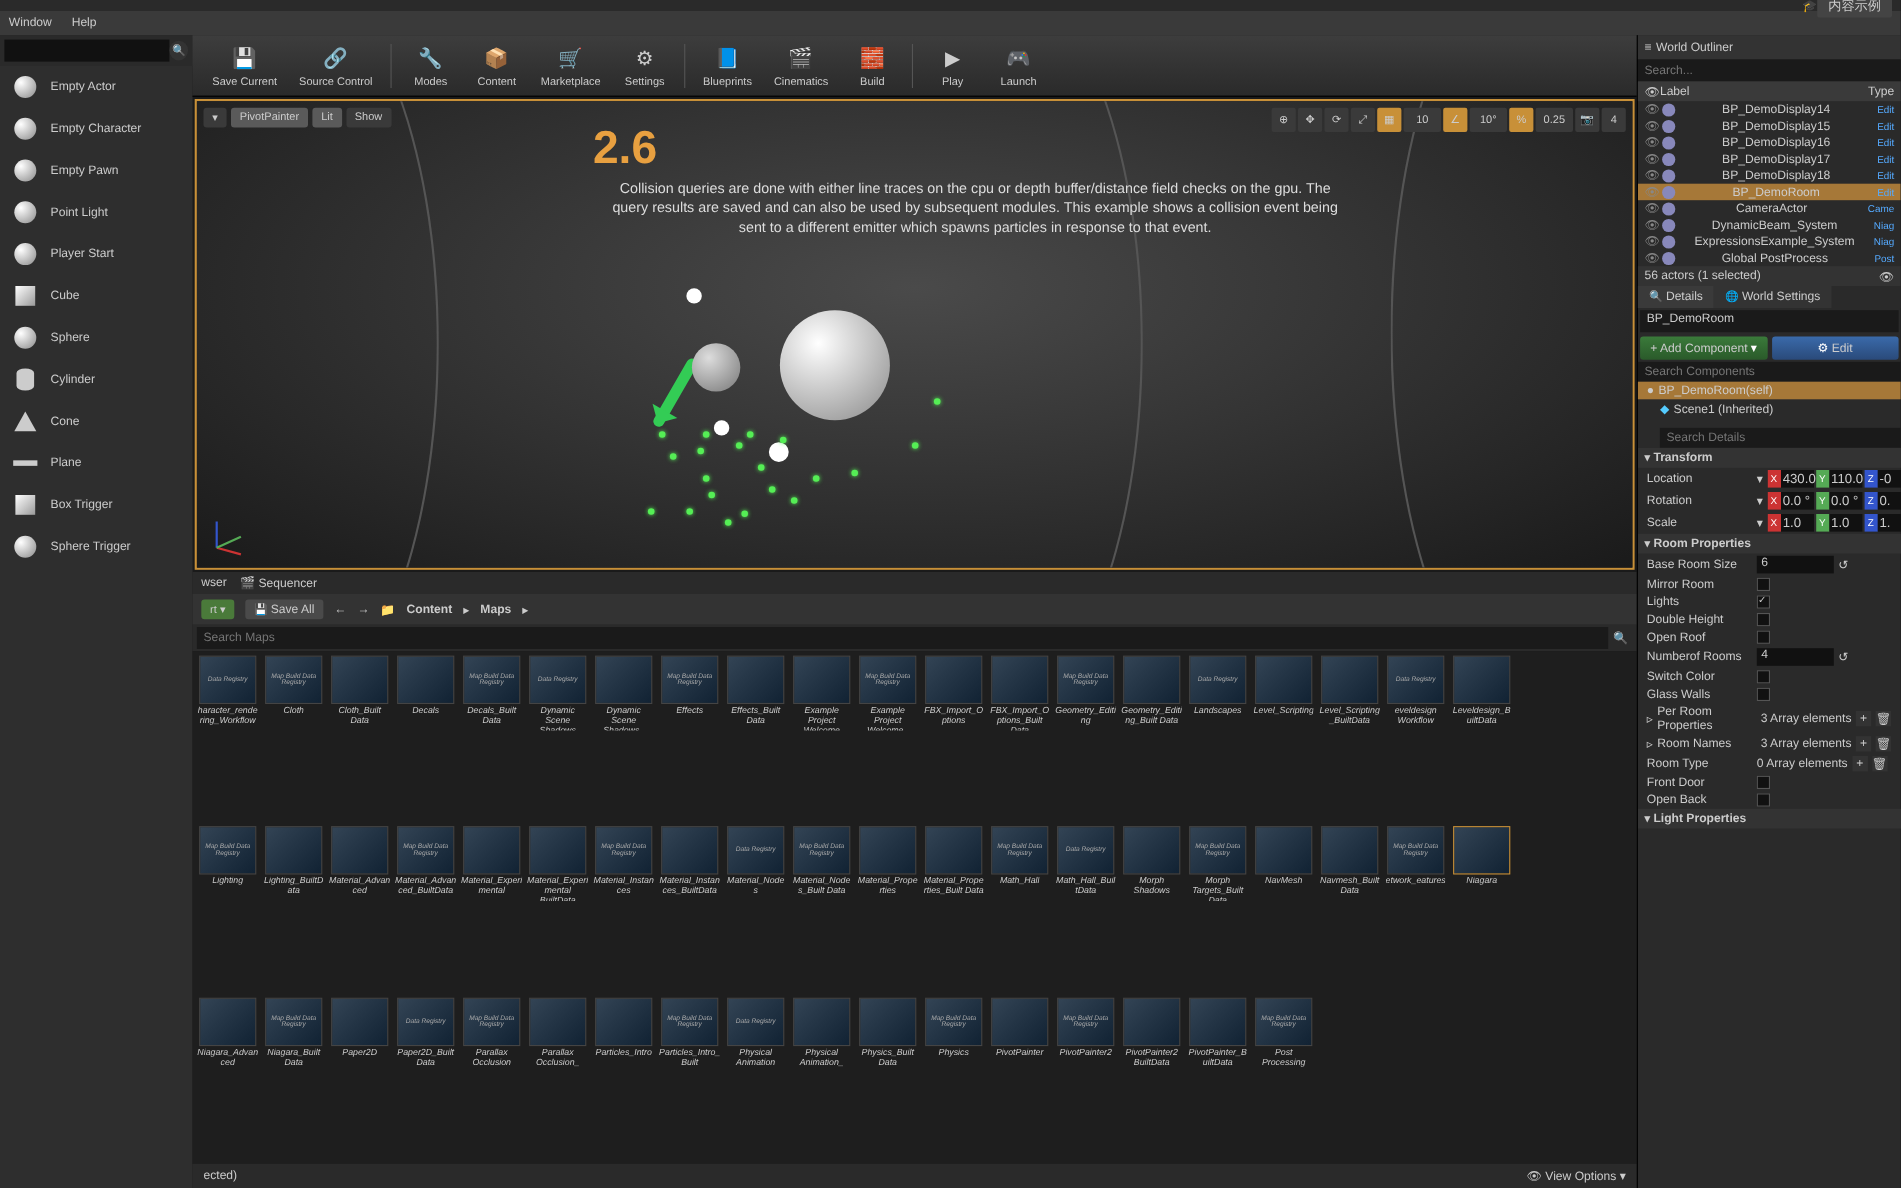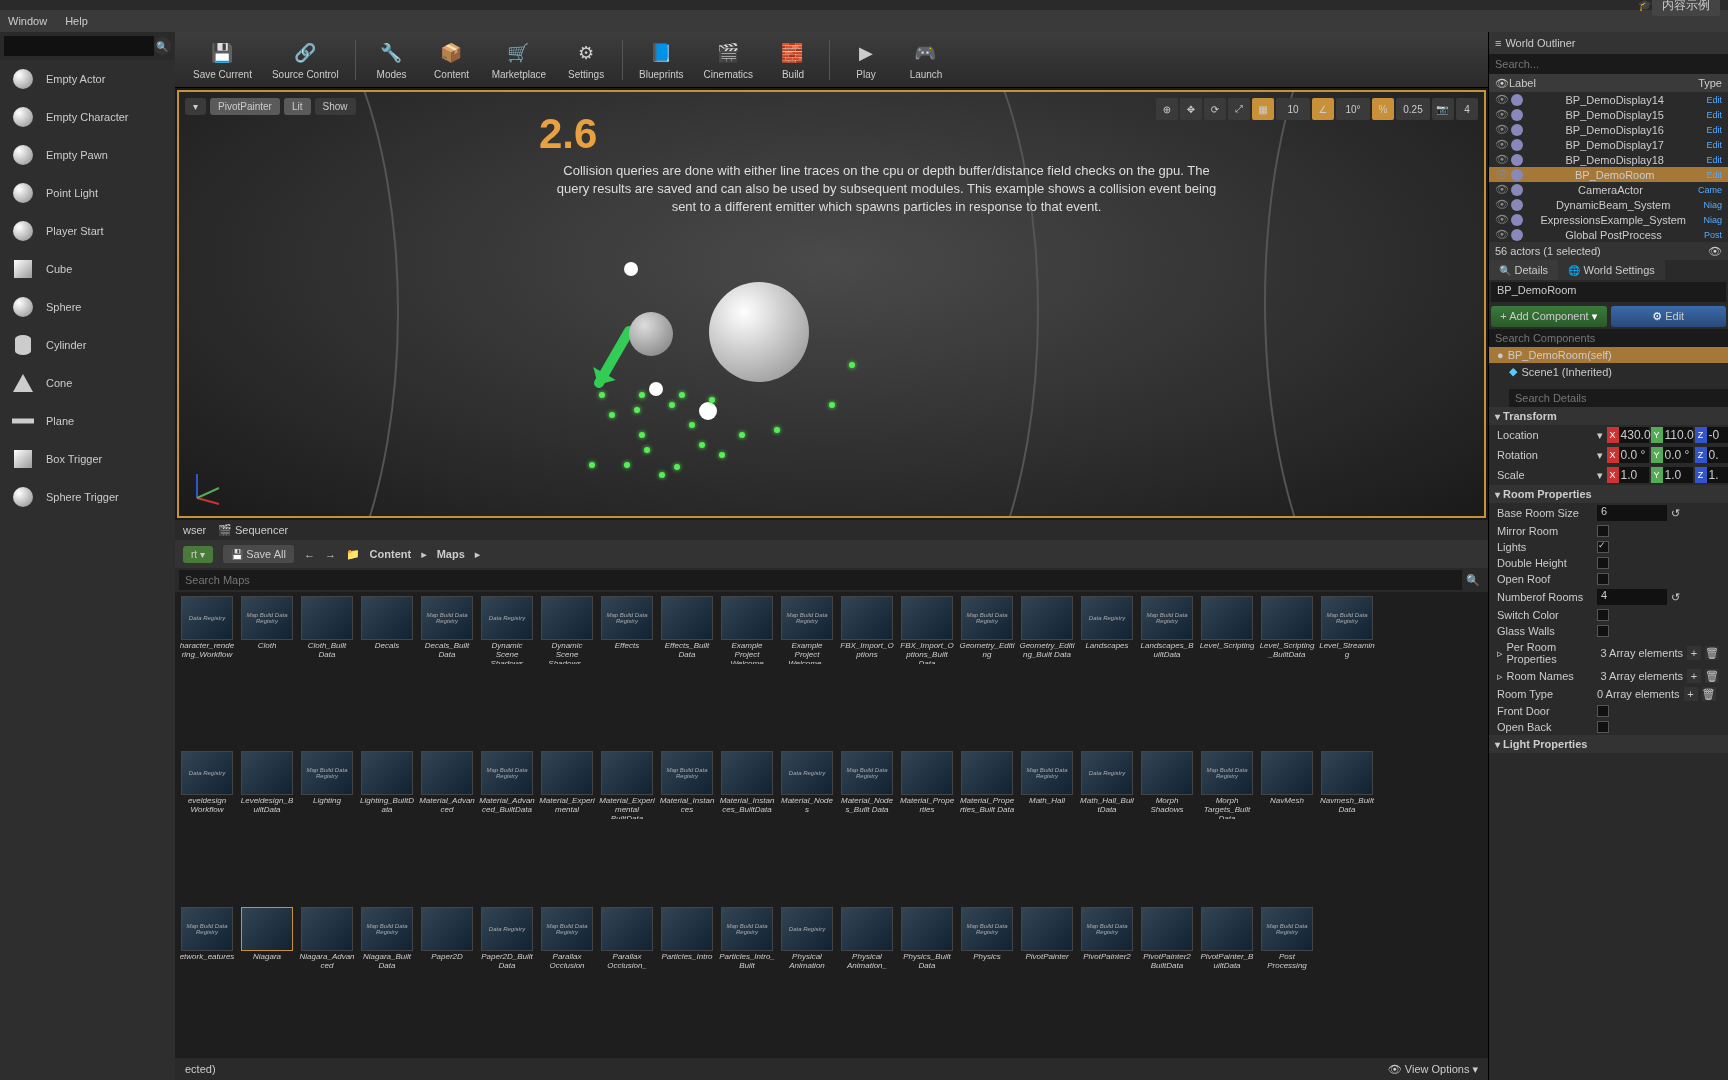--- a/index.html
+++ b/index.html
@@ -398,34 +398,26 @@
         </div>
         <div class="thumb">
           <div class="thumb-img"></div>
           <div class="thumb-lbl">Geometry_Editing_Built Data</div>
         </div>
         <div class="thumb">
           <div class="thumb-img">Data Registry</div>
           <div class="thumb-lbl">Landscapes</div>
         </div>
         <div class="thumb">
-          <div class="thumb-img">Map Build Data Registry</div>
-          <div class="thumb-lbl">Landscapes_BuiltData</div>
-        </div>
-        <div class="thumb">
           <div class="thumb-img"></div>
           <div class="thumb-lbl">Level_Scripting</div>
         </div>
         <div class="thumb">
           <div class="thumb-img"></div>
           <div class="thumb-lbl">Level_Scripting_BuiltData</div>
-        </div>
-        <div class="thumb">
-          <div class="thumb-img">Map Build Data Registry</div>
-          <div class="thumb-lbl">Level_Streaming</div>
         </div>
         <div class="thumb">
           <div class="thumb-img">Data Registry</div>
           <div class="thumb-lbl">eveldesign Workflow</div>
         </div>
         <div class="thumb">
           <div class="thumb-img"></div>
           <div class="thumb-lbl">Leveldesign_BuiltData</div>
         </div>
         <div class="thumb">

